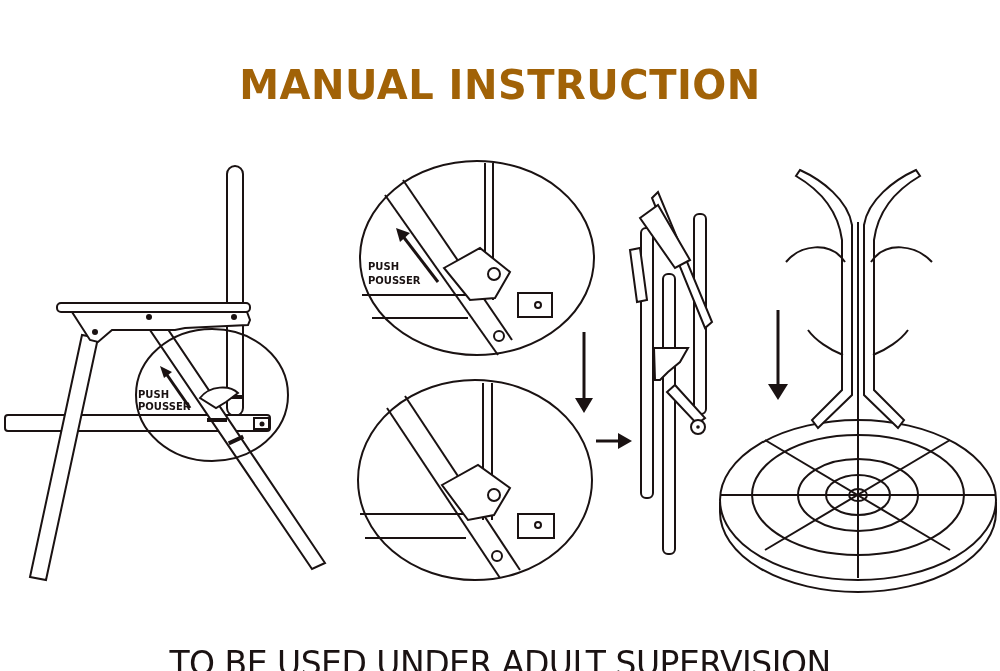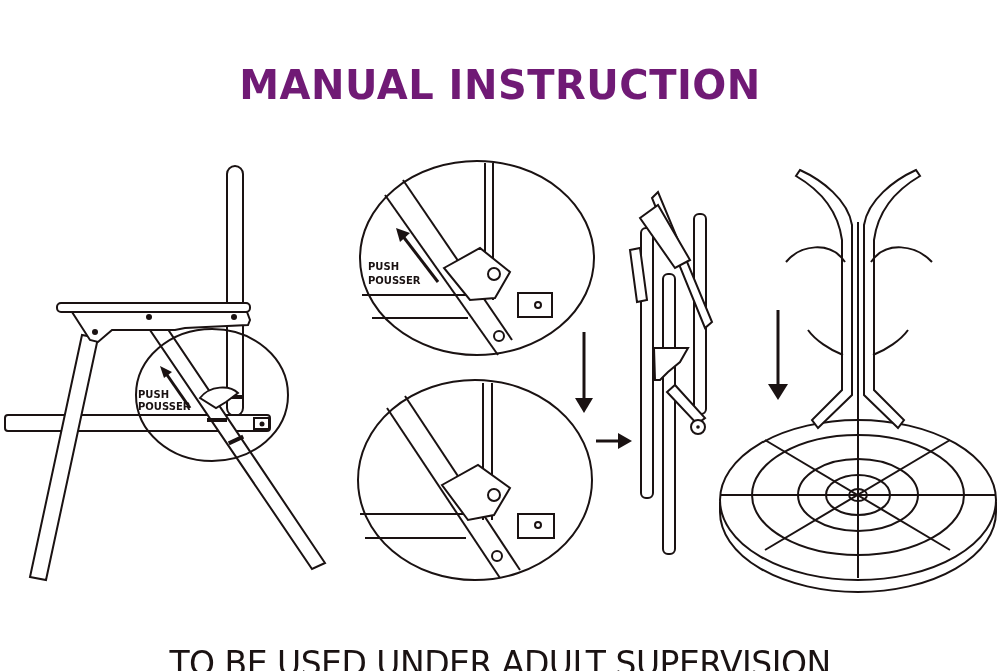--- a/index.html
+++ b/index.html
@@ -1,17 +1,17 @@
 <!DOCTYPE html>
 <html><head>
 <meta charset="utf-8">
 <style>
   html, body { margin:0; padding:0; background:#ffffff; }
   body { width:1000px; height:671px; position:relative; overflow:hidden; font-family:"Liberation Sans", sans-serif; color:#1a1212; }
-  .title { position:absolute; left:0; width:1000px; top:62px; text-align:center; font-family:"DejaVu Sans", sans-serif; font-weight:bold; font-size:40px; letter-spacing:0.5px; color:#701a75; }
+  .title { position:absolute; left:0; width:1000px; top:62px; text-align:center; font-family:"DejaVu Sans", sans-serif; font-weight:bold; font-size:40px; letter-spacing:0.5px; color:#a16207; }
   .footer { position:absolute; left:0; width:1000px; top:632px; text-align:center; font-family:"DejaVu Sans", sans-serif; font-size:33px; letter-spacing:-0.5px; color:#1a1212;margin-top:12px; }
   svg { position:absolute; left:0; top:0; }
   .ln { fill:#fff; stroke:#1a1212; stroke-width:2; }
   .ln2 { fill:none; stroke:#1a1212; stroke-width:2; }
   .lbl { font-family:"DejaVu Sans", sans-serif; font-weight:bold; font-size:10px; fill:#1a1212; }
 </style>
 </head>
 <body>
 
 <div class="title">MANUAL INSTRUCTION</div>

